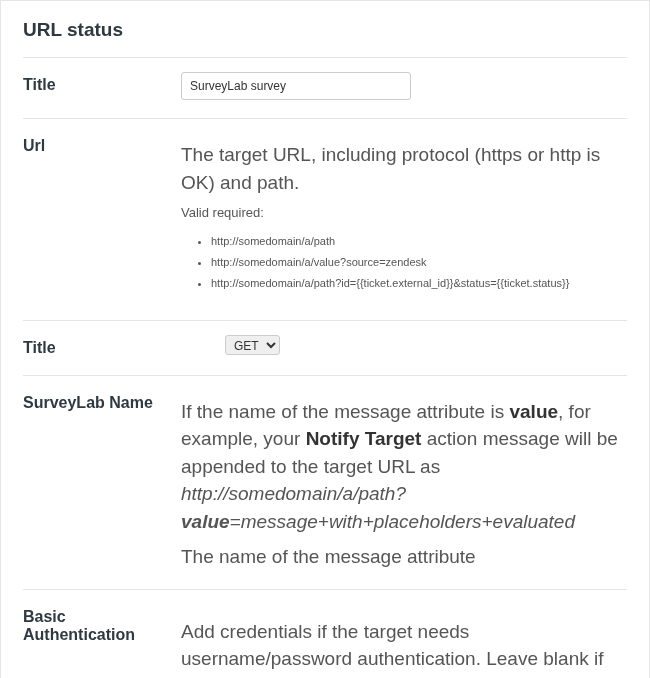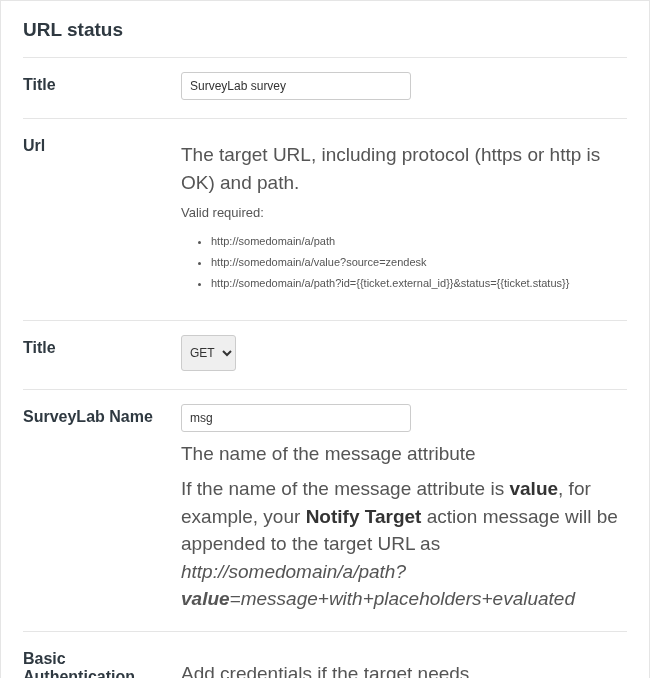--- a/index.html
+++ b/index.html
@@ -53,23 +53,24 @@
       padding: 4px 8px;
       border: 1px solid #ccc;
       border-radius: 3px;
       font-size: 12px;
       color: #333;
       font-family: inherit;
     }
     select.text-input {
       width: auto;
       min-width: 52px;
-      height: 36px;
+      height: 20px;
       padding: 2px 4px;
       font-size: 12px;
+      margin-left: 44px;
     }
     .examples-label {
       margin-top: 10px;
       font-size: 13px;
       color: #555;
     }
     ul.examples {
       margin: 8px 0 8px 0;
       padding-left: 30px;
     }
@@ -139,26 +140,25 @@
       <select class="text-input">
         <option>GET</option>
       </select>
     </div>
   </div>
   <hr class="section-rule">
 
   <div class="field-row">
     <div class="field-label">SurveyLab Name</div>
     <div class="field-body">
-      <input type="text" class="text-input" value="msg" style="">
-      <p class="help-text">The name of the message attribute</p>
       <p class="help-text">
         <span>If the name of the message attribute is </span><strong>value</strong><span>, for example, your </span><strong>Notify Target</strong><span> action message will be appended to the target URL as</span><br>
         <span class="italic"><span>http://somedomain/a/path?</span><strong><em>value</em></strong><span>=message+with+placeholders+evaluated</span></span>
       </p>
+      <p class="help-text">The name of the message attribute</p>
     </div>
   </div>
   <hr class="section-rule">
 
   <div class="field-row">
     <div class="field-label">Basic Authentication</div>
     <div class="field-body">
       <p class="help-text" style="margin-top:14px">Add credentials if the target needs username/password authentication. Leave blank if credentials are not required.</p>
       <div class="nested-fields">
         <div class="nested-field">

